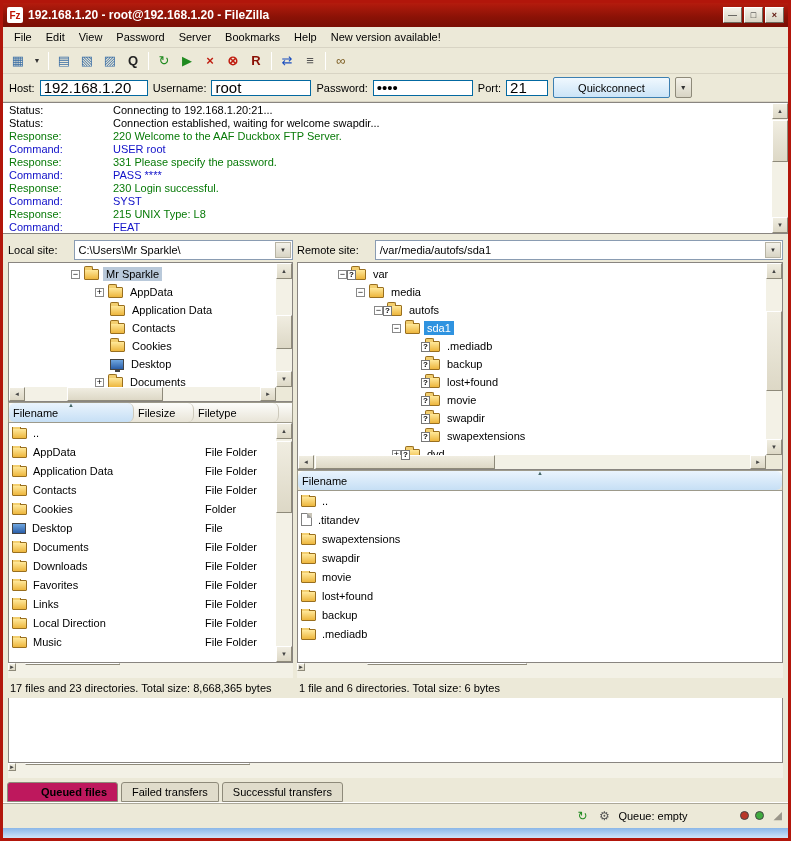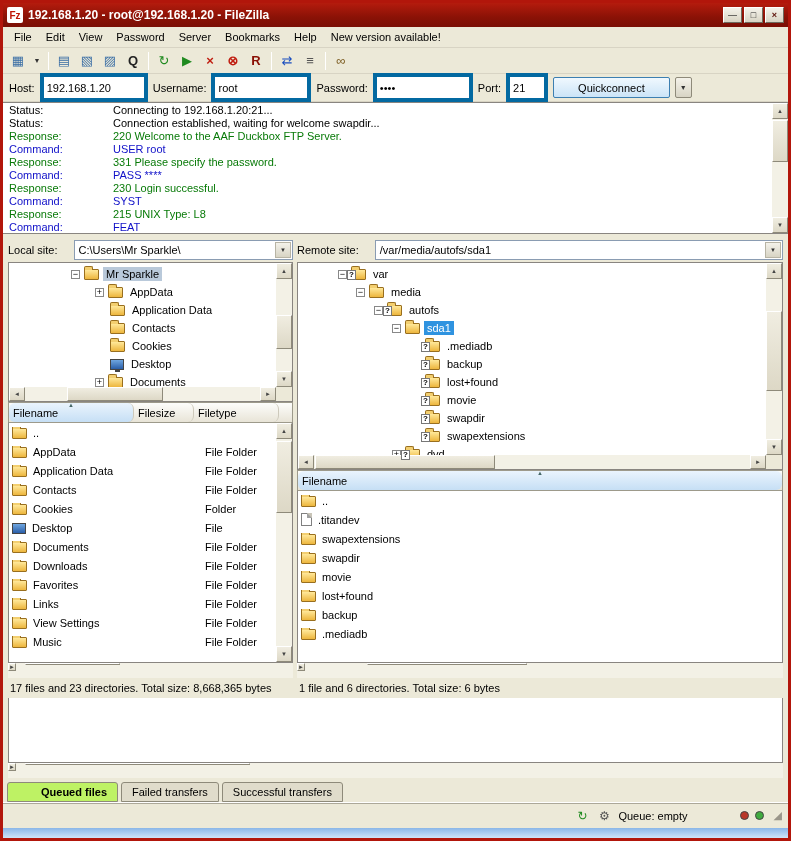--- a/index.html
+++ b/index.html
@@ -36,22 +36,22 @@
     border:1px solid transparent;font-size:13px;padding:0;font-family:inherit;}
   .tbtn.narrow{width:14px;font-size:7px;color:#333;}
   .sep{width:1px;height:18px;background:#aca899;border-right:1px solid #fff;margin:0 3px;}
   .c-steel{color:#3a6ea5;} .c-green{color:#1f8a1f;} .c-red{color:#c01d10;font-weight:bold;}
   .c-maroon{color:#8a1005;font-weight:bold;} .c-blue{color:#1b4fbf;}
   .c-grey{color:#555;} .c-brown{color:#7a5a1f;} .c-dark{color:#222;font-weight:bold;}
   
   .quickbar{height:28px;flex:none;display:flex;align-items:center;gap:5px;padding:0 6px;
     border-bottom:1px solid #d8d4c4;}
   .qlabel{flex:none;}
-  .qinput{height:29px;border:4px solid #0369a1;background:#fff;font-family:inherit;
-    font-size:11px;padding:1px 3px;}
+  .qinput{height:16px;border:1px solid #0369a1;background:#fff;font-family:inherit;
+    font-size:15px;padding:1px 3px;}
   .w-host{width:108px;} .w-user{width:100px;} .w-pass{width:100px;} .w-port{width:42px;}
   .qc-btn{height:21px;padding:1px 24px;border:1px solid #3c7fb1;border-radius:2px;
     background:linear-gradient(#f0f8fe,#cbe4f7);font-family:inherit;font-size:11px;}
   .qc-arrow{height:21px;width:17px;border:1px solid #8e8a7a;border-radius:2px;
     background:linear-gradient(#f4f2ea,#d8d4c4);font-size:7px;color:#333;padding:0;}
   
   .log{height:132px;flex:none;background:#fff;border-top:1px solid #898580;
     border-bottom:1px solid #898580;position:relative;overflow:hidden;
     padding:1px 20px 0 6px;line-height:13px;}
   .log-line{display:flex;white-space:nowrap;}
@@ -128,21 +128,21 @@
   .pane-status{height:20px;flex:none;display:flex;align-items:center;padding:0 2px;}
   
   .queuewrap{height:80px;flex:none;margin:0 5px;display:flex;flex-direction:column;}
   .qbody{flex:1;background:#fff;border:1px solid #898580;border-top:0;}
   .qh-server{width:500px;flex:none;}
   .qh-dir{width:62px;flex:none;}
   
   .tabsrow{height:24px;flex:none;display:flex;align-items:flex-end;gap:3px;padding:2px 4px 0 4px;}
   .tab{border:1px solid #8e8a7a;border-radius:3px 3px 0 0;padding:3px 10px 3px 10px;
     background:#e0dccb;}
-  .tab.active{background:#bef264;font-weight:bold;padding-left:33px;}
+  .tab.active{background:#be185d;font-weight:bold;padding-left:33px;}
   
   .statusbar{height:26px;flex:none;display:flex;align-items:center;gap:6px;padding:0 6px;
     border-top:1px solid #fff;box-shadow:inset 0 1px 0 #aca899;}
   .sb-spacer{flex:1;}
   .sb-icon{width:16px;height:15px;display:grid;place-items:center;font-size:12px;}
   .led{width:9px;height:9px;border-radius:50%;border:1px solid #444;flex:none;}
   .led.red{background:#b9372a;} .led.green{background:#3faa3f;}
   .grip{color:#9a968a;font-size:11px;margin-left:4px;}
   .bottomstrip{flex:1;background:linear-gradient(#8ab6e8,#cfe4f8);}
 </style>
@@ -443,21 +443,21 @@
               <span>Links</span>
             </span>
           <span class="cell size"></span>
           <span class="cell type">File Folder</span>
         </div>
         <div class="lrow">
           <span class="cell name">
               <span class="iwrap">
                 <span class="i-folder"></span>
               </span>
-              <span>View Settings</span>
+              <span>Local Direction</span>
             </span>
           <span class="cell size"></span>
           <span class="cell type">File Folder</span>
         </div>
         <div class="lrow">
           <span class="cell name">
               <span class="iwrap">
                 <span class="i-folder"></span>
               </span>
               <span>Music</span>

